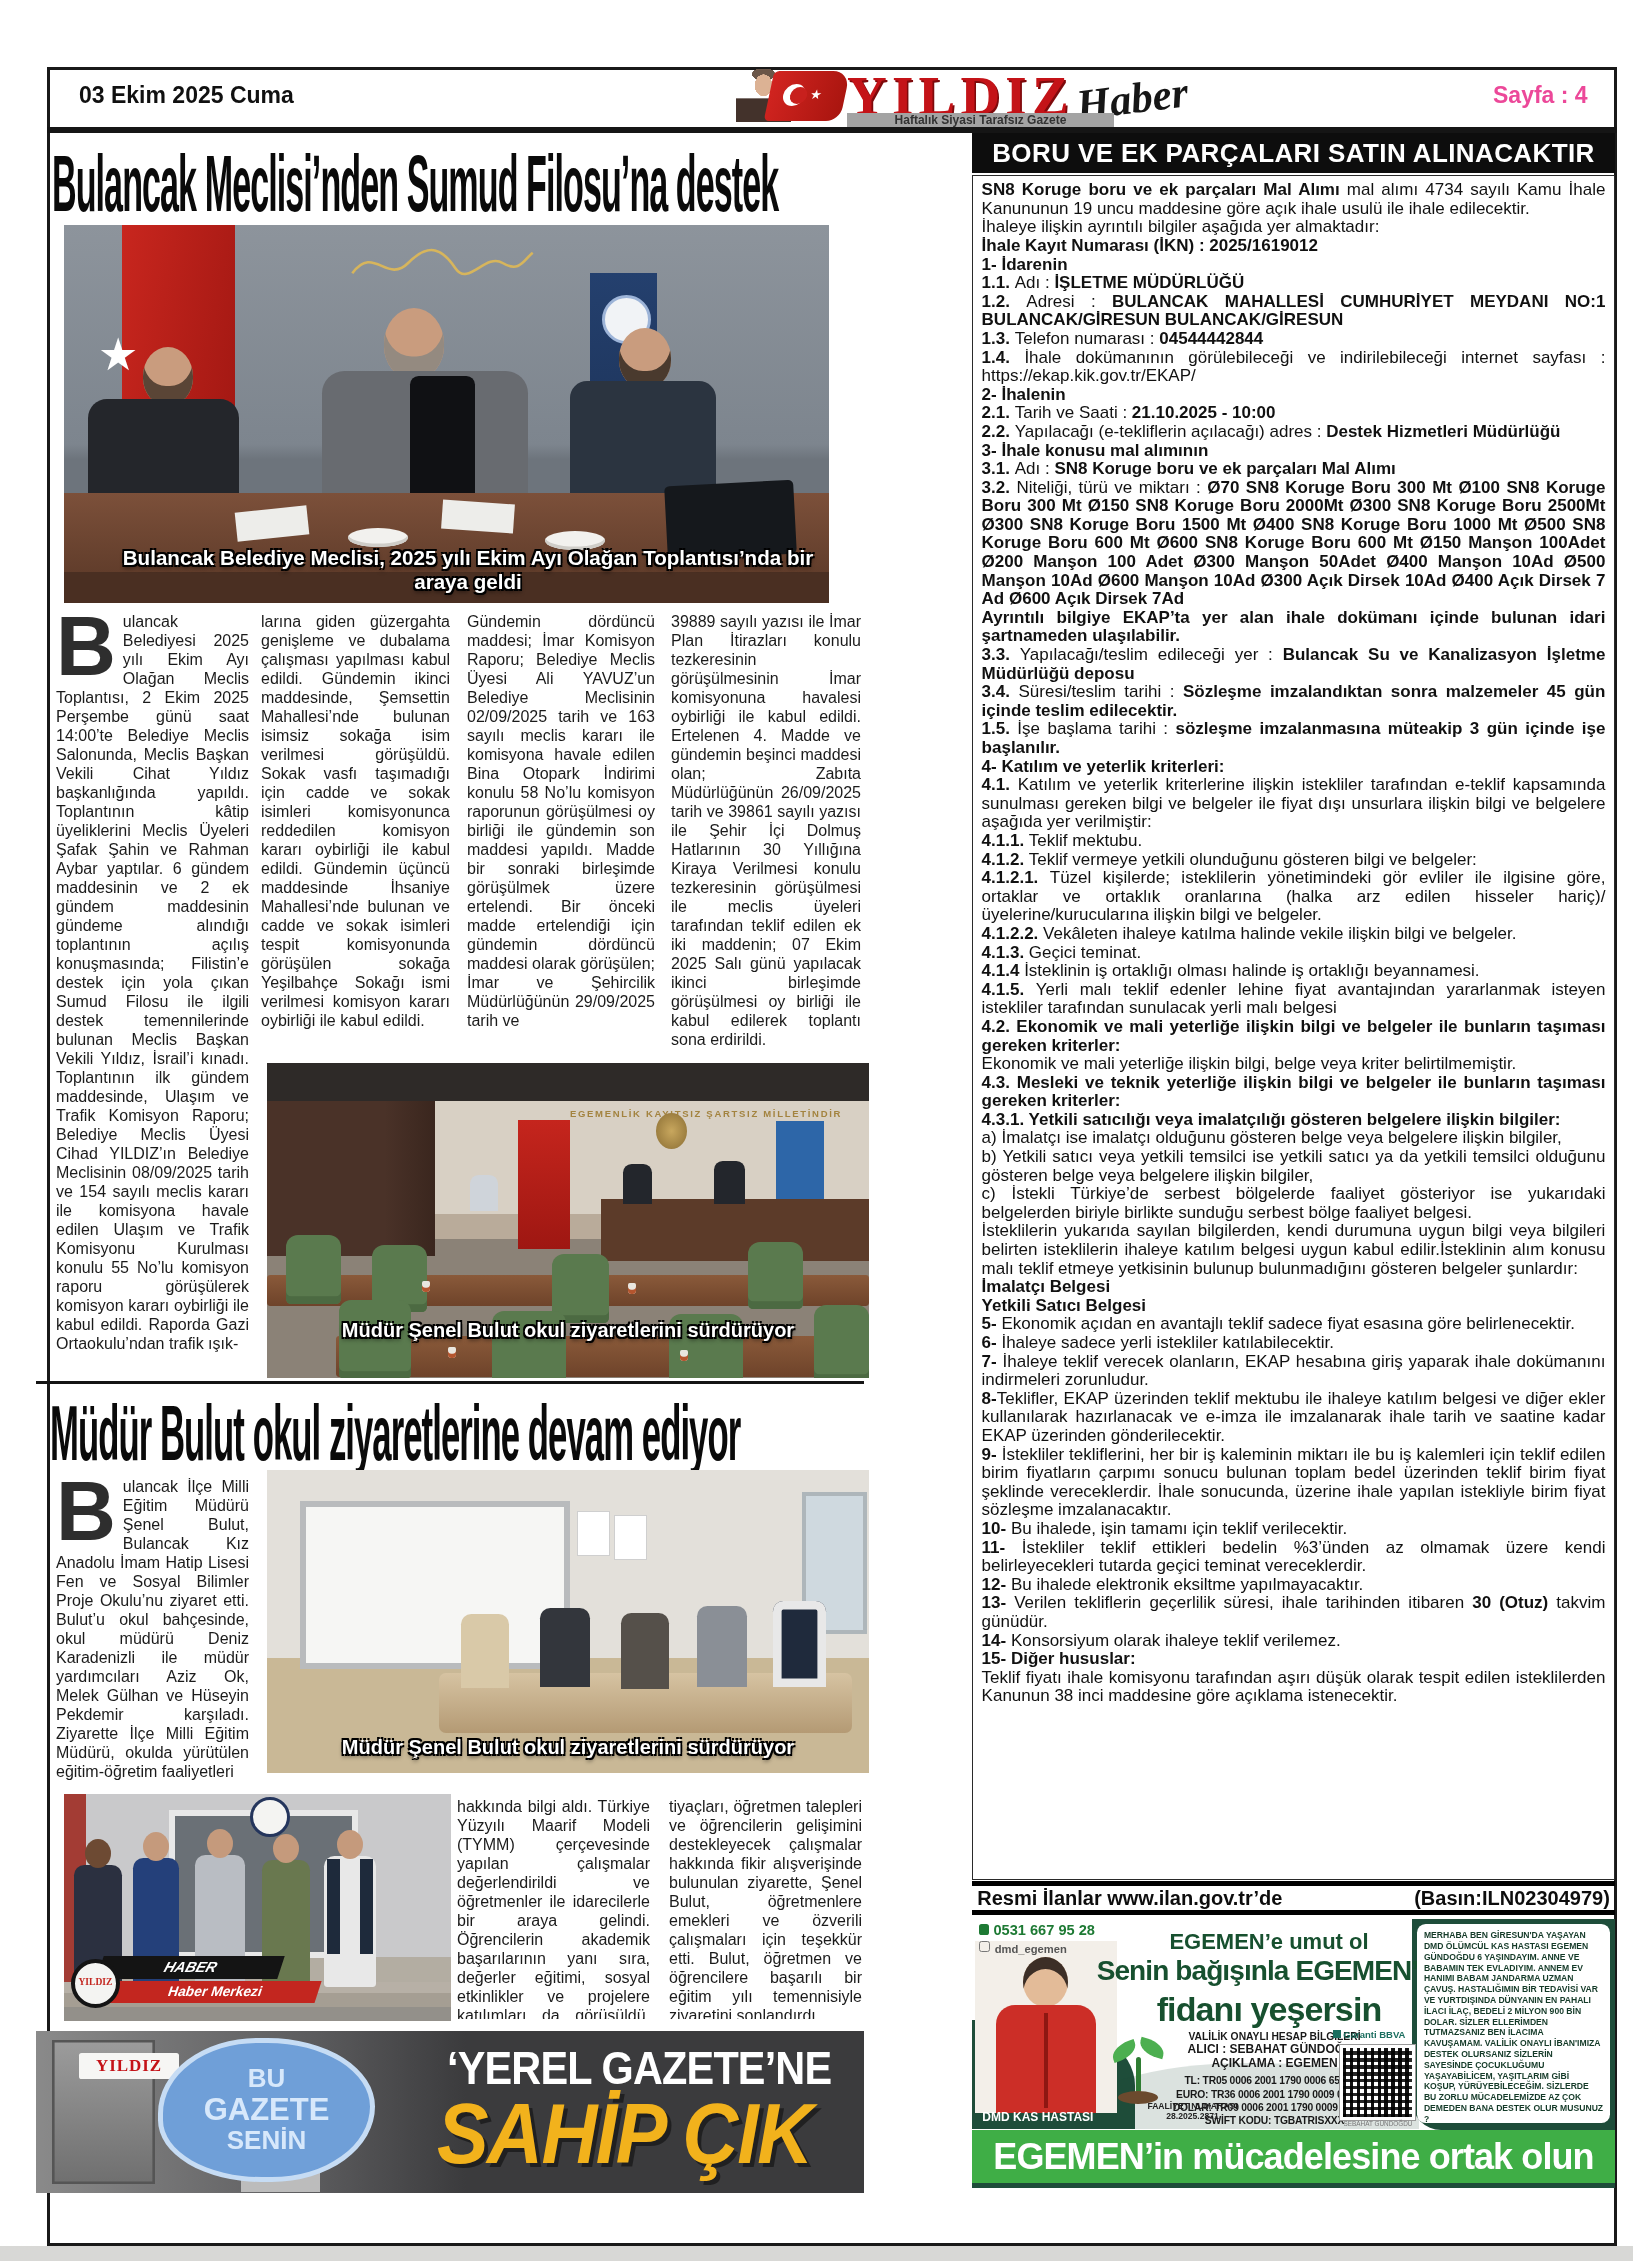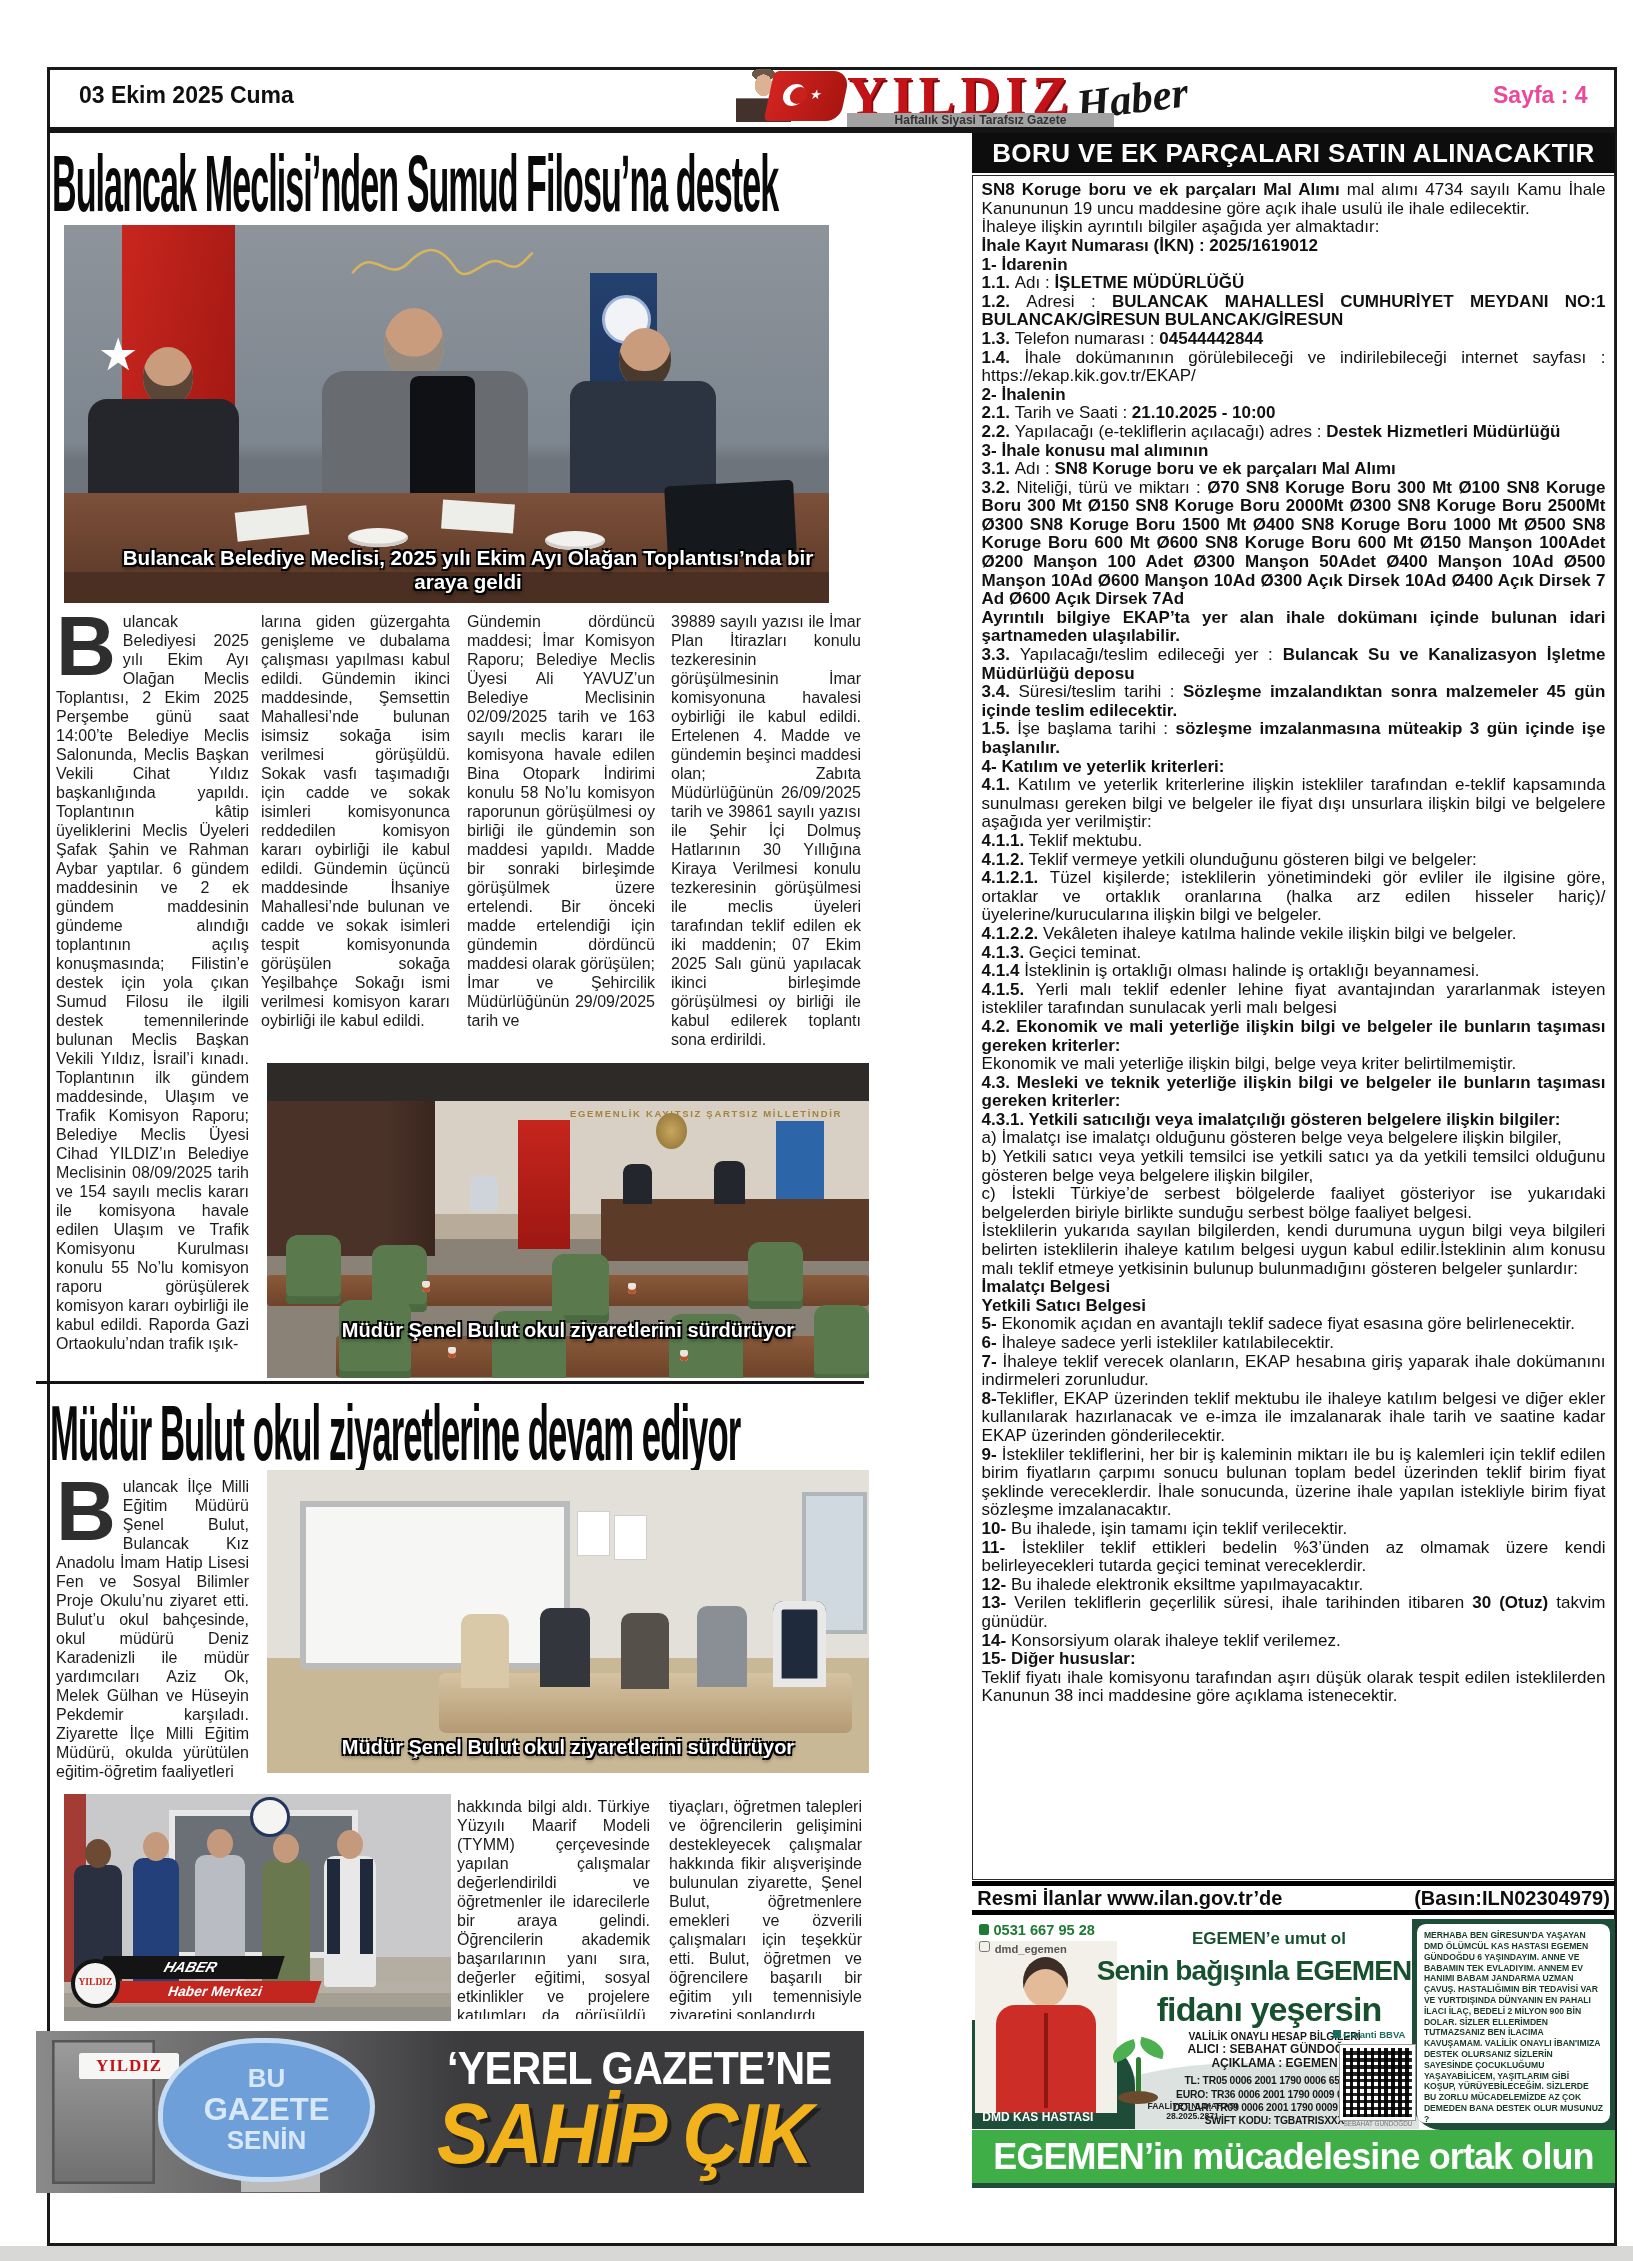--- a/index.html
+++ b/index.html
@@ -144,21 +144,21 @@
   .eg-right-green{left:440px;top:0;width:203px;height:211px;background:#1e4d3a;border-radius:0 0 0 29px;}
   .eg-photo{left:3.4px;top:22.4px;width:142px;height:172px;background:#f3efe9;overflow:hidden;}
   .eg-kid-head{left:48px;top:15.5px;width:45px;height:50px;border-radius:50%;background:#e3bb98;box-shadow:inset 0 12px 0 #3c2e26;}
   .eg-kid-body{left:20.6px;top:64px;width:100px;height:108px;border-radius:19px 19px 0 0;background:#cc2e27;}
   .eg-kid-zip{left:69px;top:72px;width:3.4px;height:95px;background:#8e1712;}
   .eg-phone{left:6.9px;top:2.6px;color:#1e7a34;font-weight:700;font-size:14.6px;}
   .eg-phone i{display:inline-block;width:10.3px;height:10.3px;background:#1e7a34;border-radius:2.6px;margin-right:4.3px;}
   .eg-ig{left:6.9px;top:21.5px;color:#555;font-weight:700;font-size:11.2px;}
   .eg-ig i{display:inline-block;width:9.5px;height:9.5px;border:1.7px solid #777;border-radius:2.6px;margin-right:4.3px;}
   .eg-h{left:297px;transform:translateX(-50%);white-space:nowrap;color:#17502f;font-weight:700;text-align:center;}
-  .eg-h1{top:10.3px;font-size:17px;}
+  .eg-h1{top:10.3px;font-size:22px;}
   .eg-h2{top:36px;font-size:28px;letter-spacing:-0.9px;}
   .eg-h3{top:71px;font-size:34px;letter-spacing:-0.9px;}
   .eg-sapling{left:136px;top:119px;width:60px;height:69px;}
   .eg-stem{left:27.5px;top:19px;width:5.2px;height:36px;background:#2f7d33;border-radius:2.6px;}
   .eg-leaf1{left:3.4px;top:5.2px;width:26px;height:15.5px;background:#4caf50;border-radius:80% 0 80% 0;transform:rotate(-20deg);}
   .eg-leaf2{left:31px;top:1.7px;width:26px;height:15.5px;background:#4caf50;border-radius:0 80% 0 80%;transform:rotate(16deg);}
   .eg-mound{left:10.3px;top:53px;width:40px;height:13px;background:#6b4a2e;border-radius:50%;}
   .eg-acct{left:182px;top:112px;width:241px;text-align:center;color:#181818;}
   .eg-acct-t{font-size:10.3px;font-weight:700;}
   .eg-acct-n{font-size:12px;font-weight:700;}

